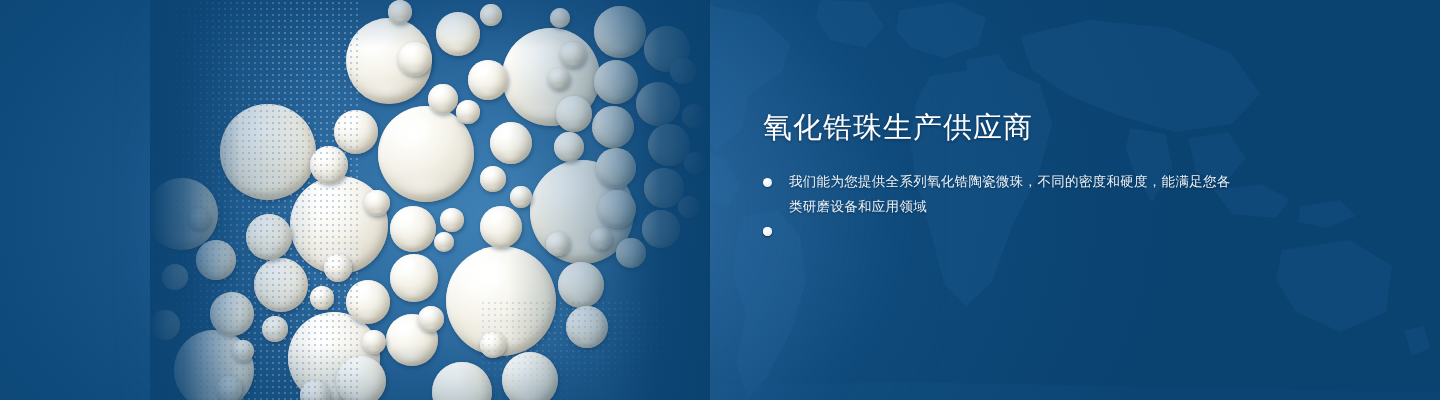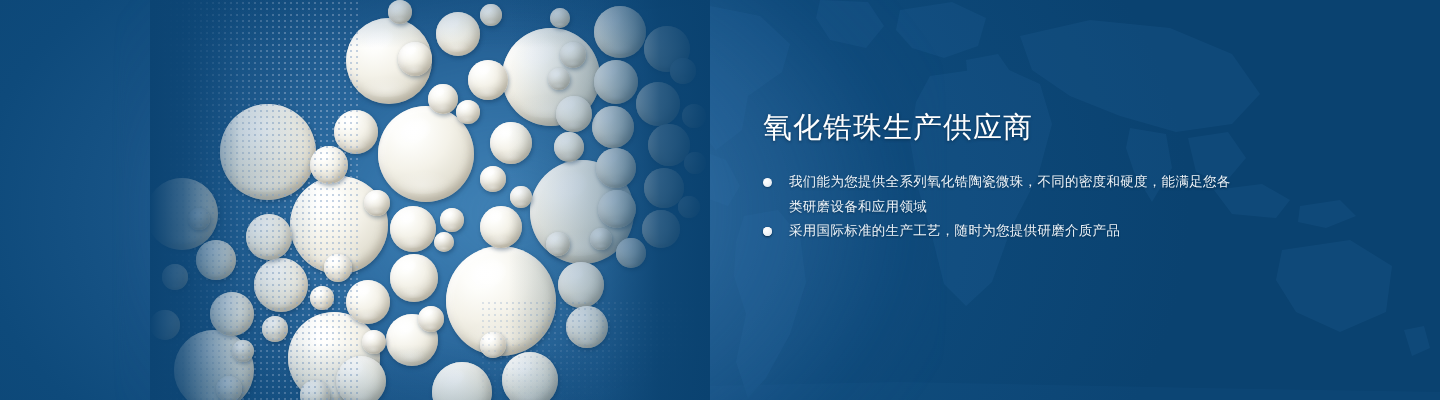--- a/index.html
+++ b/index.html
@@ -279,18 +279,17 @@
     <ul class="bullets">
       <li class="bullet">
         <span class="dot"></span>
         <span>我们能为您提供全系列氧化锆陶瓷微珠，不同的密度和硬度，能满足您各类研磨设备和应用领域</span>
       </li>
       <li class="bullet">
         <span class="dot"></span>
       </li>
       <li class="bullet">
         <span class="dot"></span>
-        <span>采用国际标准的生产工艺，随时为您提供研磨介质产品</span>
       </li>
     </ul>
   </div>
 
 </div>
 
 </body></html>

